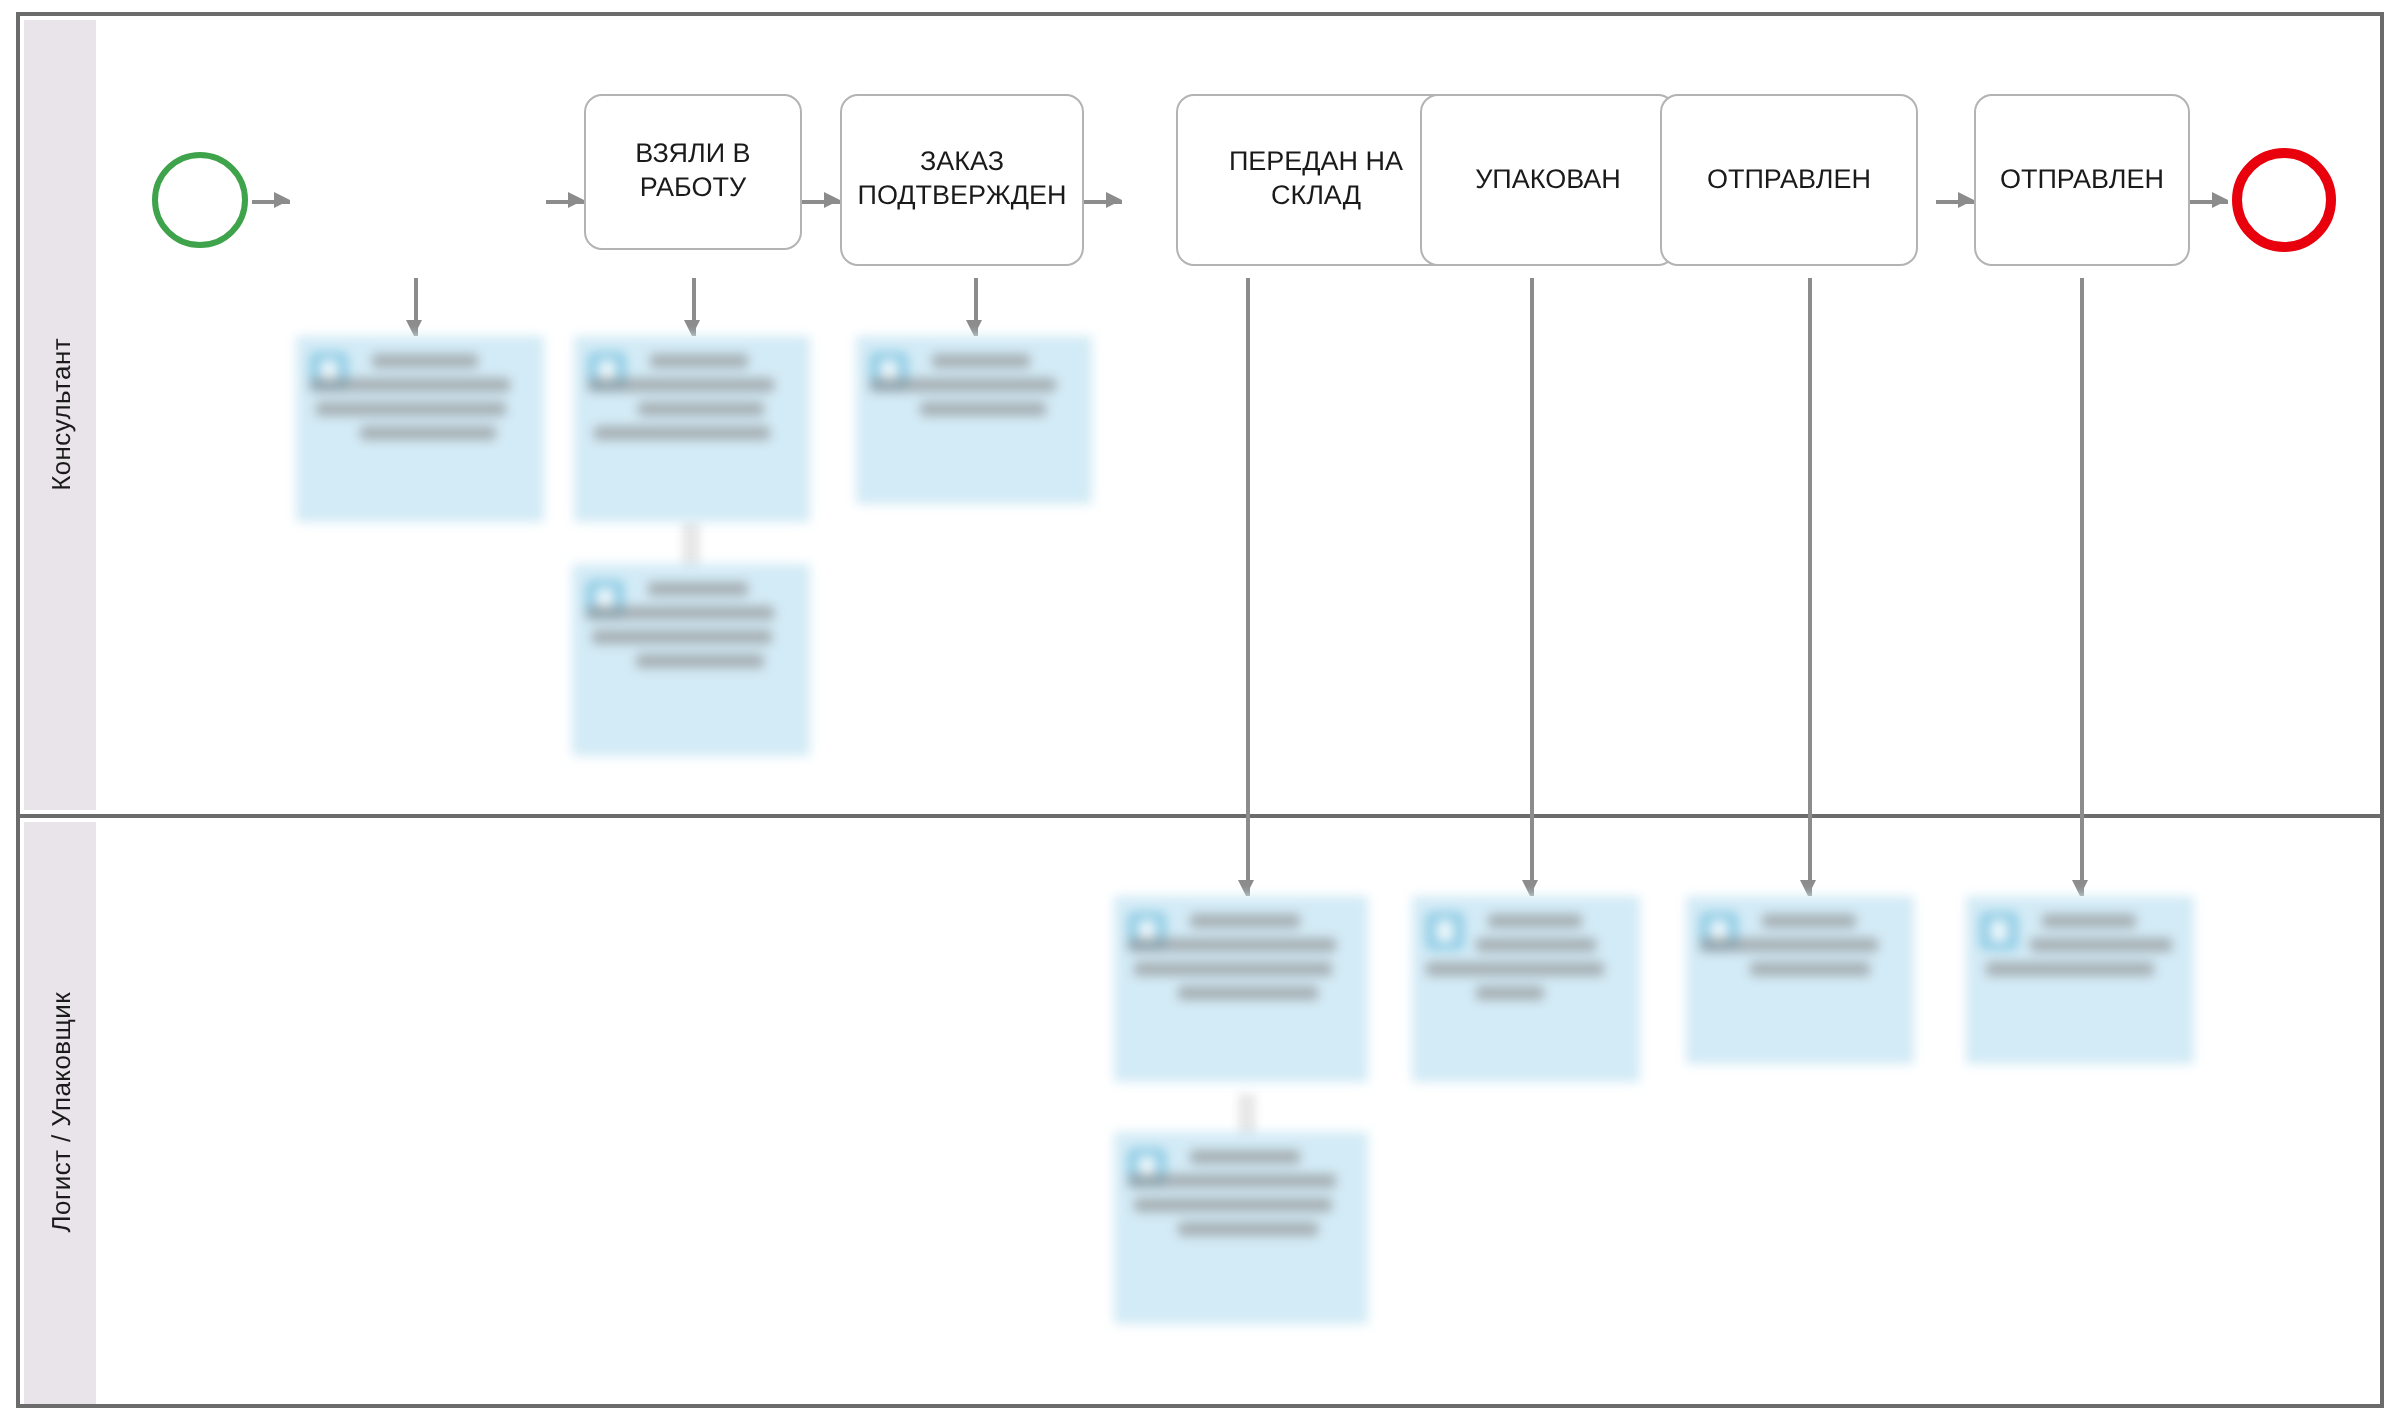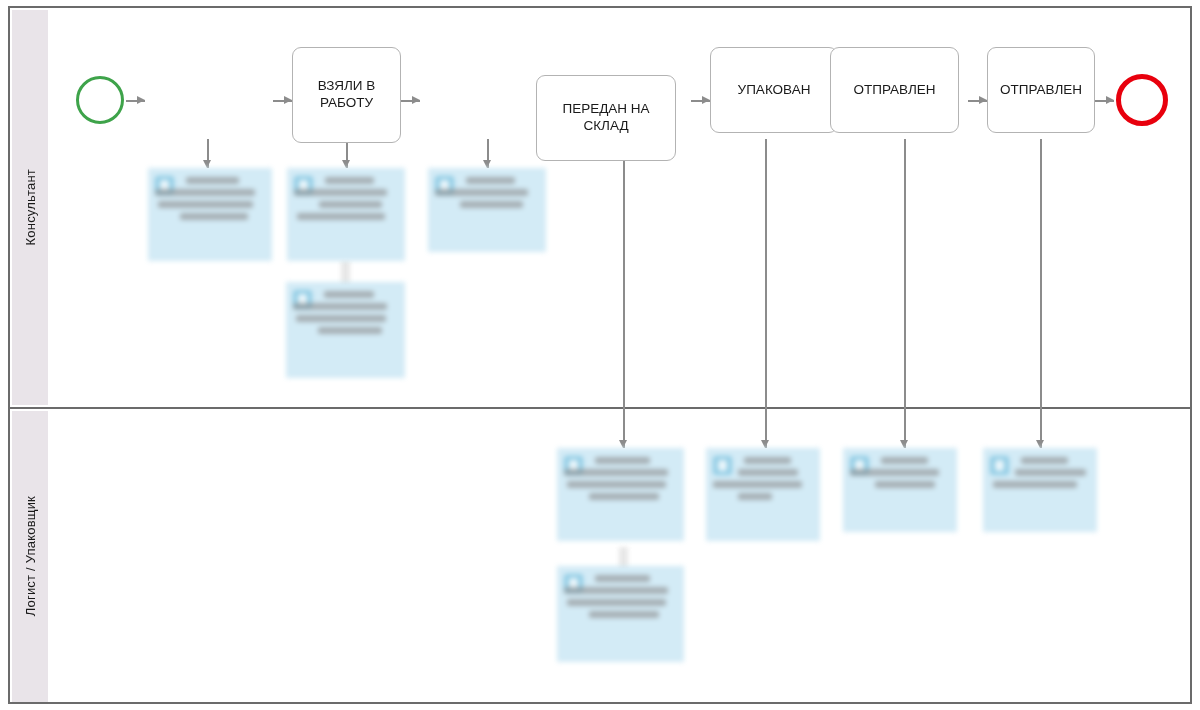--- a/index.html
+++ b/index.html
@@ -155,24 +155,25 @@
     <div class="conn v" style="left:1030px;top:131px;height:309px;"></div>
     <div class="arrow-d" style="left:1026.2px;top:432px;"></div>
 
     <div class="note-link" style="left:331px;top:252px;height:30px;"></div>
     <div class="note-link" style="left:609px;top:539px;height:26px;"></div>
 
     <div class="event start" style="left:66px;top:68px;width:48px;height:48px;"></div>
     <div class="event end" style="left:1106px;top:66px;width:52px;height:52px;"></div>
 
 
-    <div class="task" style="left:282px;top:39px;width:109px;height:96px;">ВЗЯЛИ В РАБОТУ</div>
-
-
-    <div class="task" style="left:526px;top:39px;width:140px;height:86px;margin-top:28px;">ПЕРЕДАН НА СКЛАД</div>
+    <div class="task" style="left:282px;top:39px;width:109px;height:78px;">ВЗЯЛИ В РАБОТУ</div>
+
+    <div class="task" style="left:410px;top:39px;width:122px;height:86px;">ЗАКАЗ ПОДТВЕРЖДЕН</div>
+
+    <div class="task" style="left:578px;top:39px;width:140px;height:86px;">ПЕРЕДАН НА СКЛАД</div>
 
     <div class="task" style="left:700px;top:39px;width:128px;height:86px;">УПАКОВАН</div>
 
     <div class="task" style="left:820px;top:39px;width:129px;height:86px;">ОТПРАВЛЕН</div>
 
     <div class="task" style="left:977px;top:39px;width:108px;height:86px;">ОТПРАВЛЕН</div>
 
     <div class="note" style="left:138px;top:160px;width:124px;height:93px;">
       <div class="note-badge"></div>
       <div class="note-lines">

